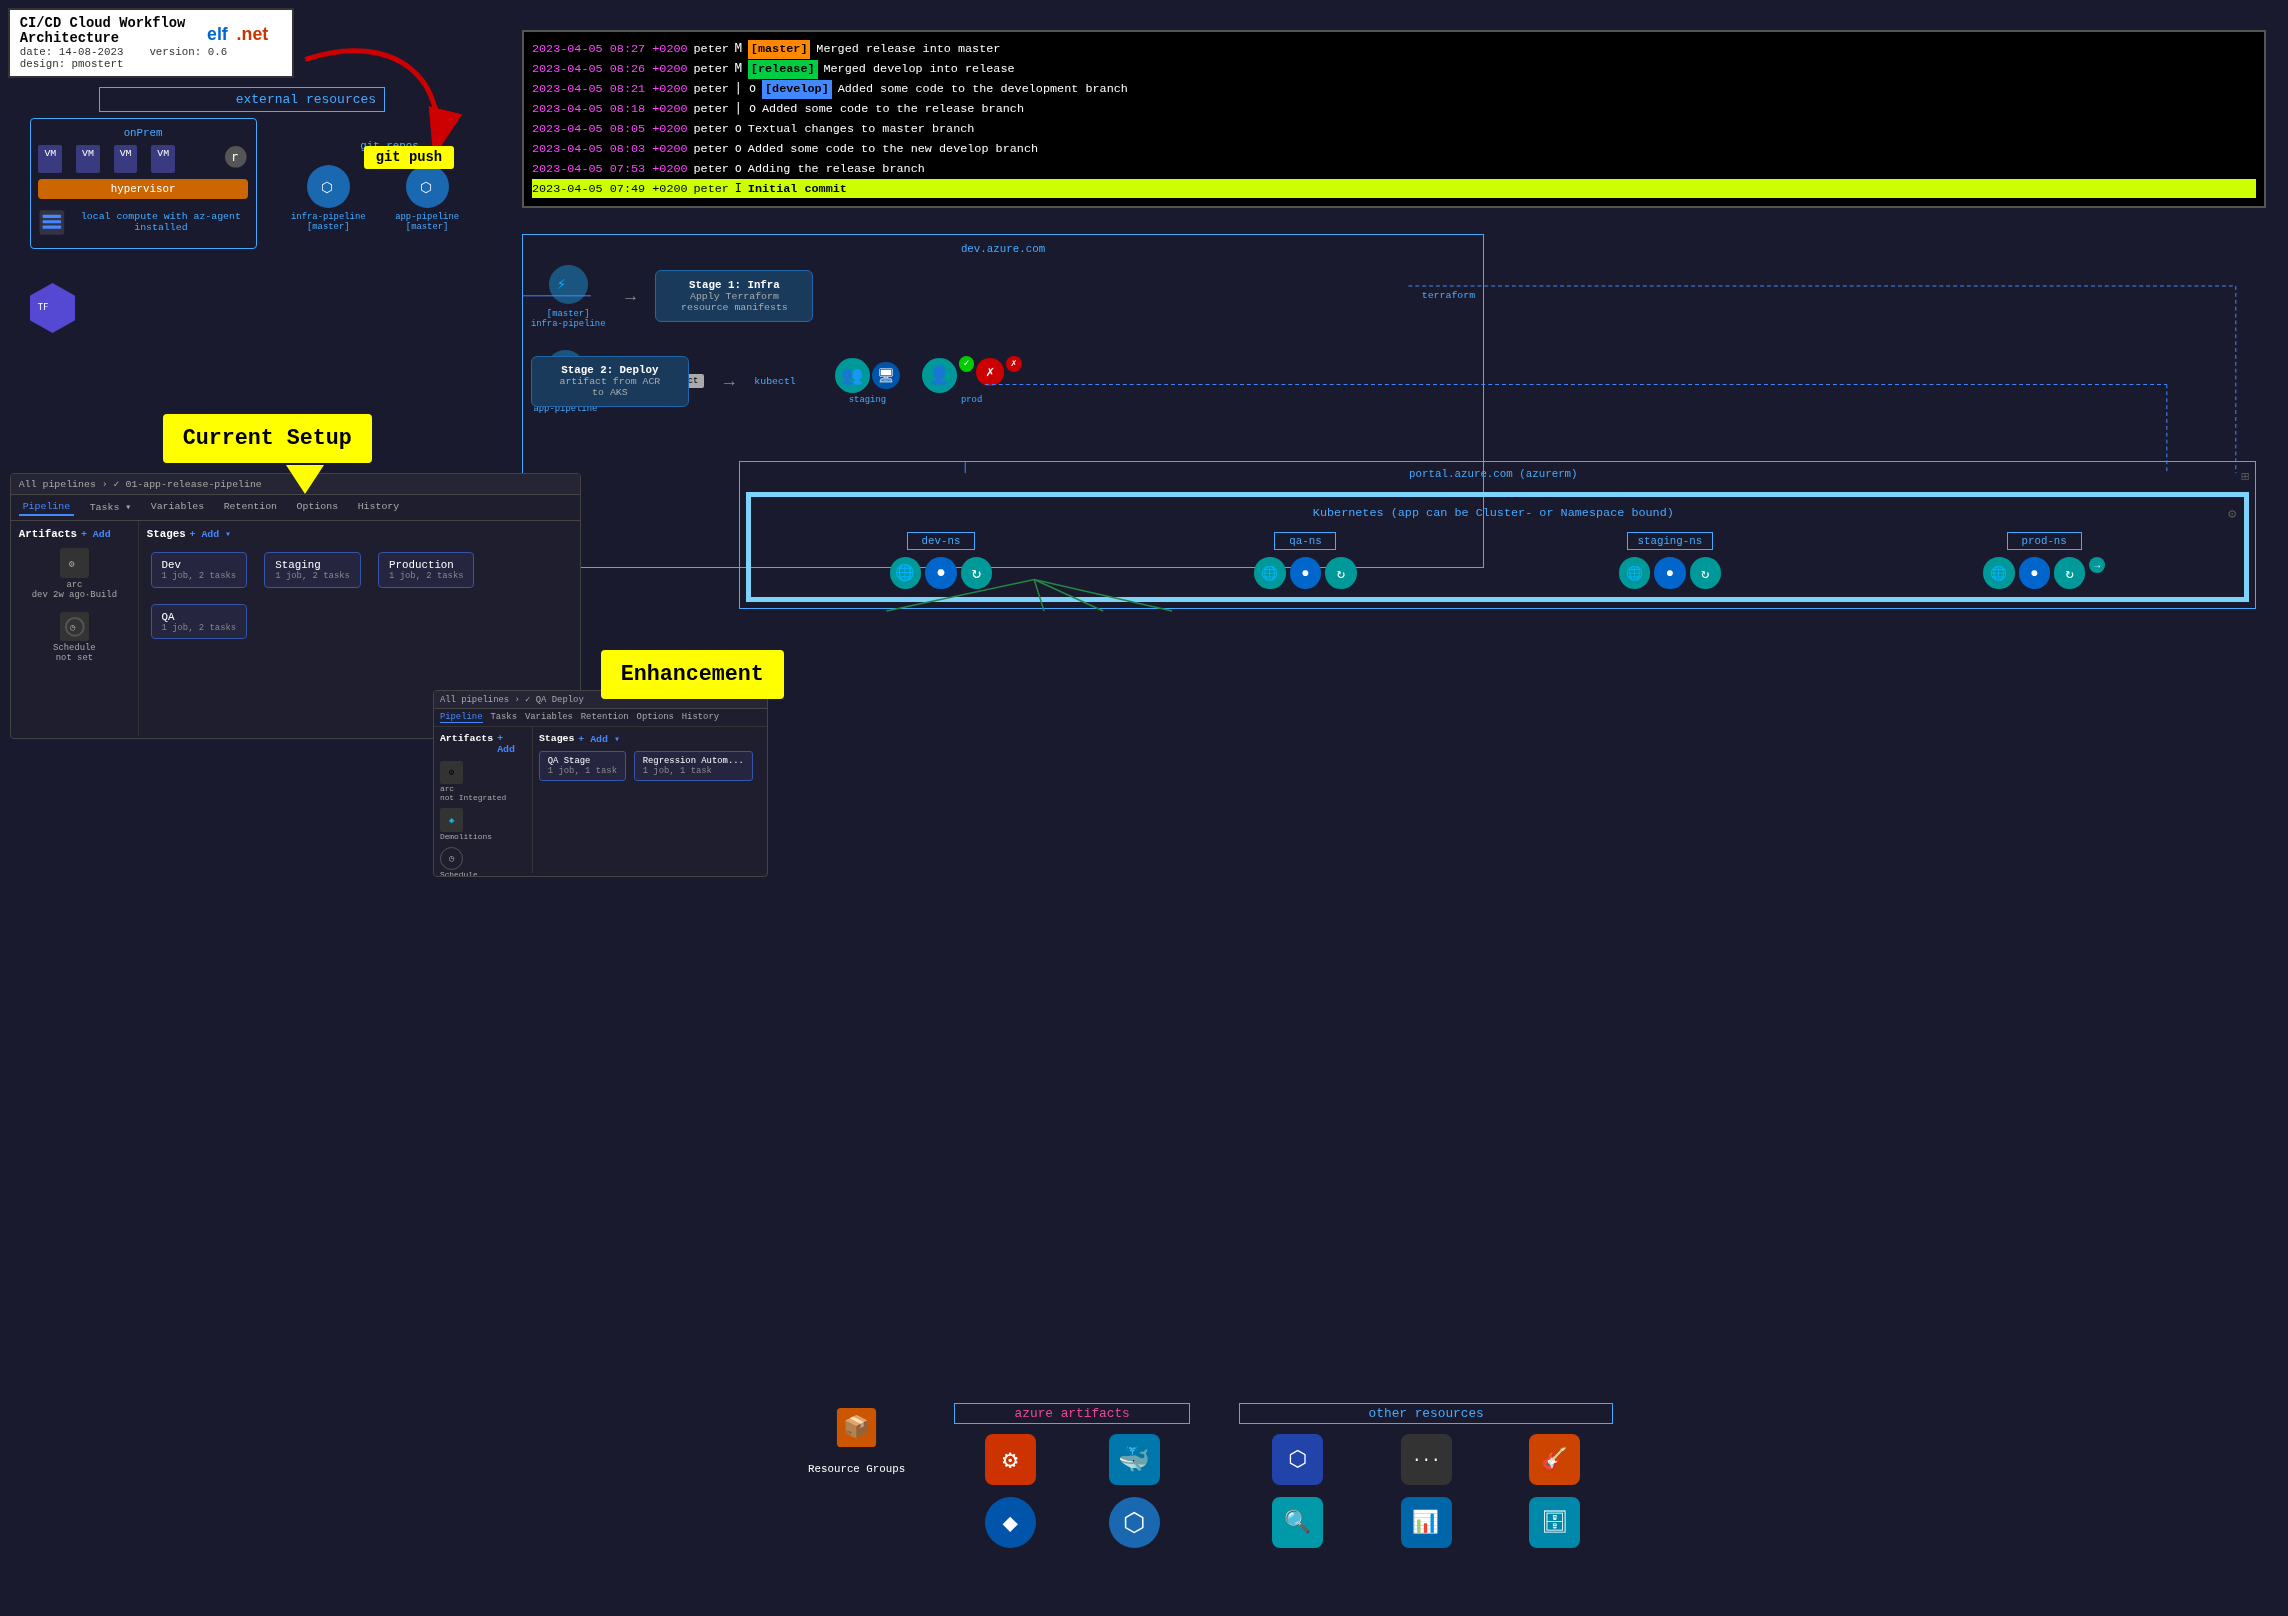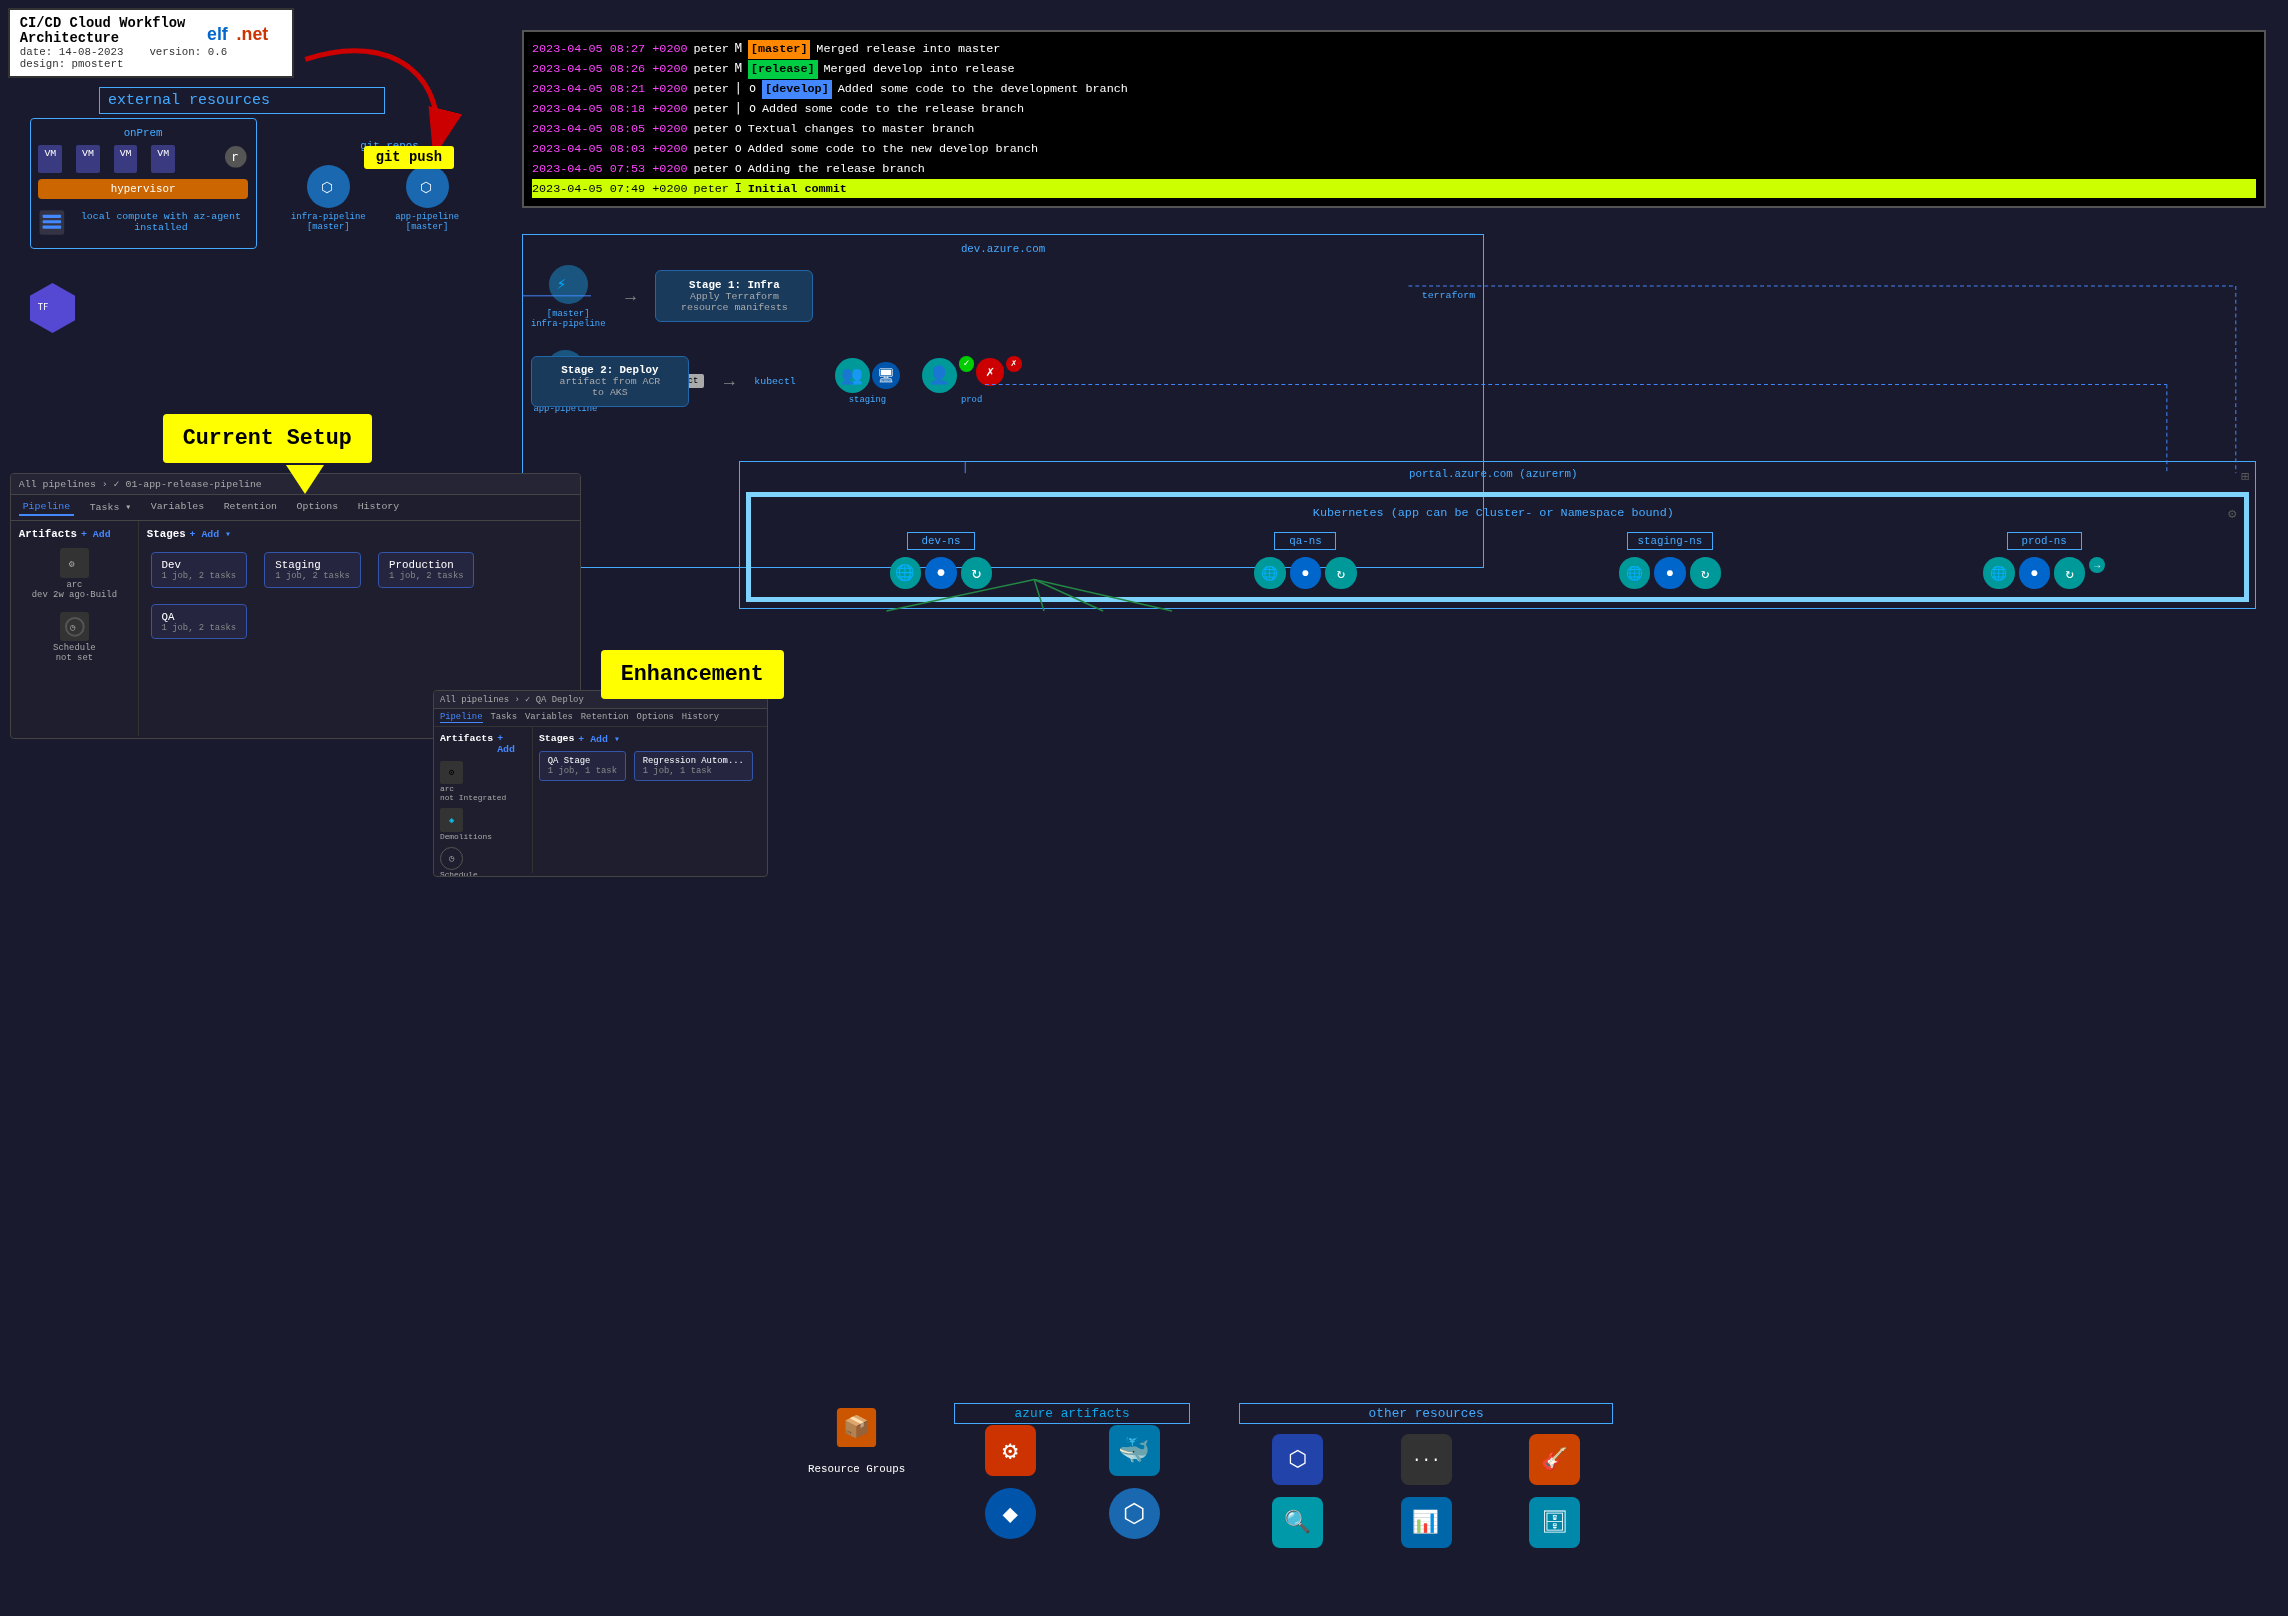--- a/index.html
+++ b/index.html
@@ -68,23 +68,23 @@
     .log-line-highlight .log-graph,
     .log-line-highlight .log-msg { color: #000; }
 
     
     .ext-resources-box {
       position: absolute;
       top: 87px; left: 99px;
       width: 286px;
       border: 1px solid #44aaff;
       padding: 3.9px 7.9px;
-      text-align: left;
+      text-align: right;
       color: #44aaff;
-      font-size: 15px;
+      font-size: 13px;
       background: transparent;
     }
 
     
     .onprem-box {
       position: absolute;
       top: 118px; left: 29.6px;
       width: 227px;
       border: 1px solid #44aaff;
       border-radius: 3.9px;
@@ -715,21 +715,21 @@
     <div>
       <svg width="49" height="49" viewBox="0 0 50 50">
         <rect x="5" y="5" width="40" height="40" rx="4" fill="#cc5500"></rect>
         <text x="12" y="32" fill="white" font-size="22">📦</text>
       </svg>
     </div>
     <div style="color:#fff; font-size:10.8px;">Resource Groups</div>
   </div>
 
   <div style="min-width:236px;">
-    <div style="color:#0ea5e9; font-size:12.8px; text-align:center; border:1px solid #44aaff; padding:2px 27px; margin-bottom:1px;">azure artifacts</div>
+    <div style="color:#ec4899; font-size:12.8px; text-align:center; border:1px solid #44aaff; padding:2px 27px; margin-bottom:10px;">azure artifacts</div>
     <div style="display:grid; grid-template-columns:1fr 1fr; gap:11.8px; justify-items:center;">
 
       <div style="width:51px;height:51px;background:#cc3300;border-radius:7.9px;display:flex;align-items:center;justify-content:center;color:white;font-size:25.6px;">⚙</div>
 
       <div style="width:51px;height:51px;background:#0077aa;border-radius:7.9px;display:flex;align-items:center;justify-content:center;color:white;font-size:25.6px;">🐳</div>
 
       <div style="width:51px;height:51px;background:#0055aa;border-radius:50%;display:flex;align-items:center;justify-content:center;color:white;font-size:25.6px;">◆</div>
 
       <div style="width:51px;height:51px;background:#1a68b0;border-radius:50%;display:flex;align-items:center;justify-content:center;color:white;font-size:25.6px;">⬡</div>
     </div>

